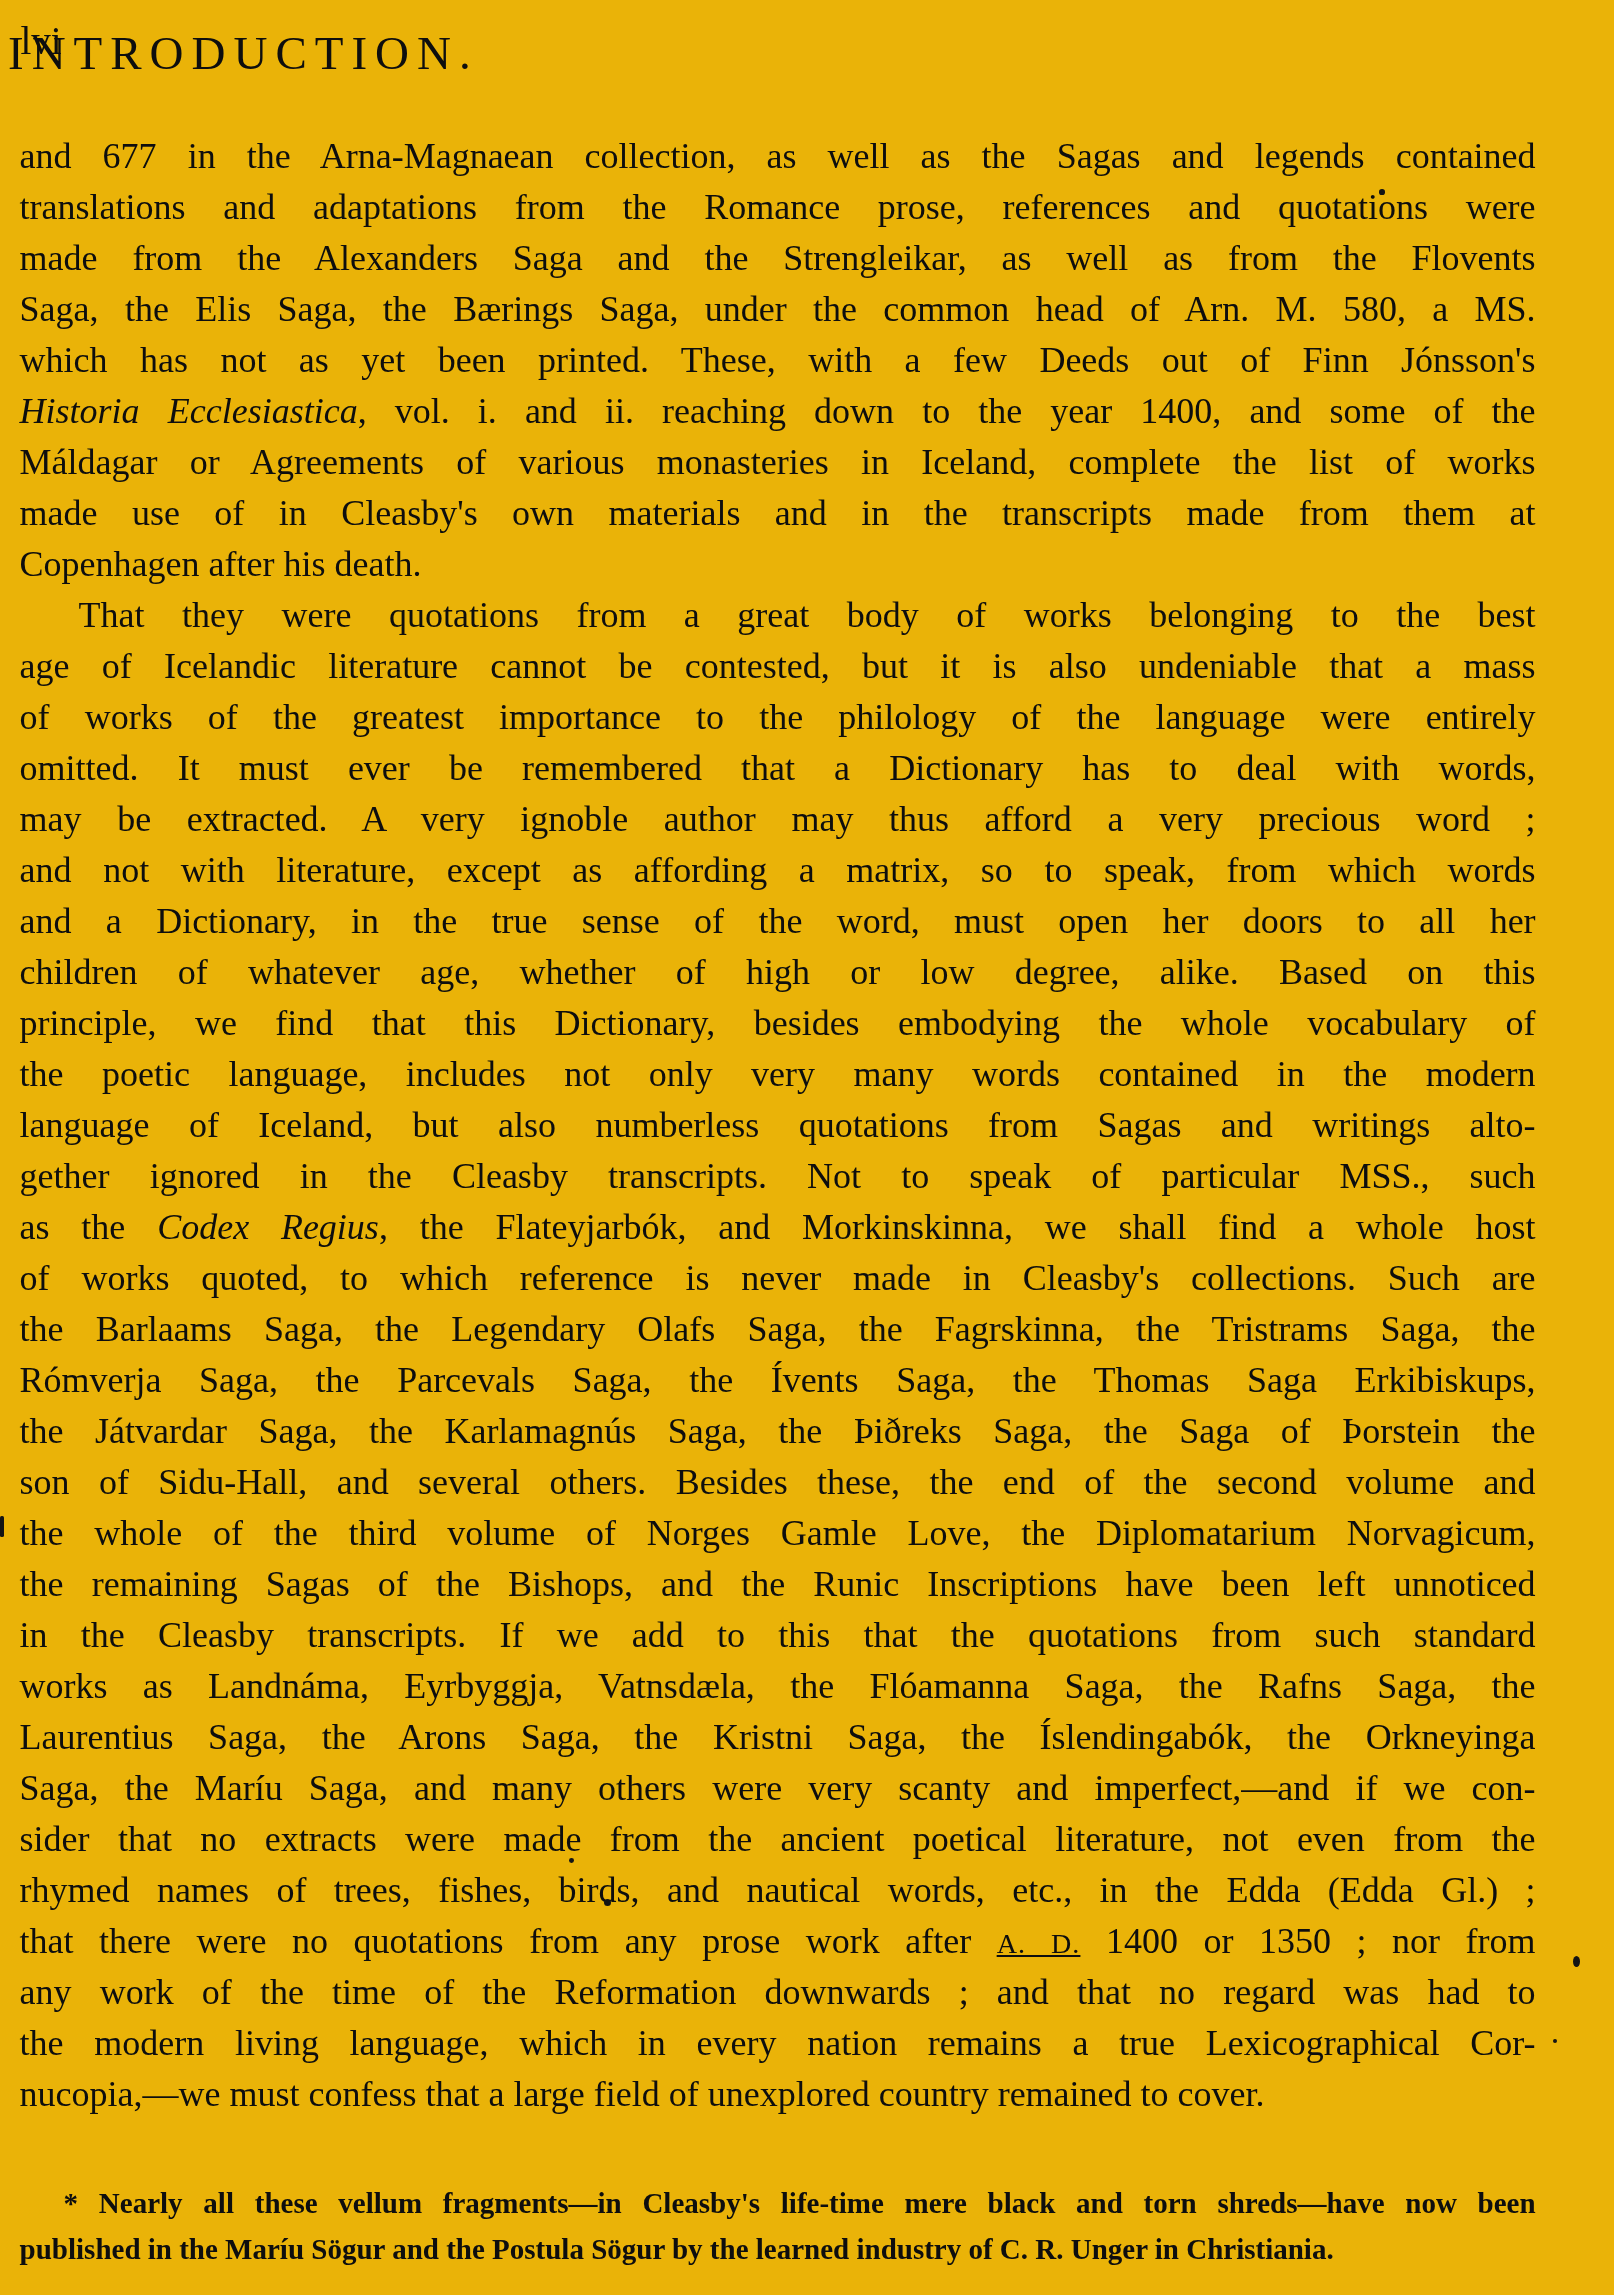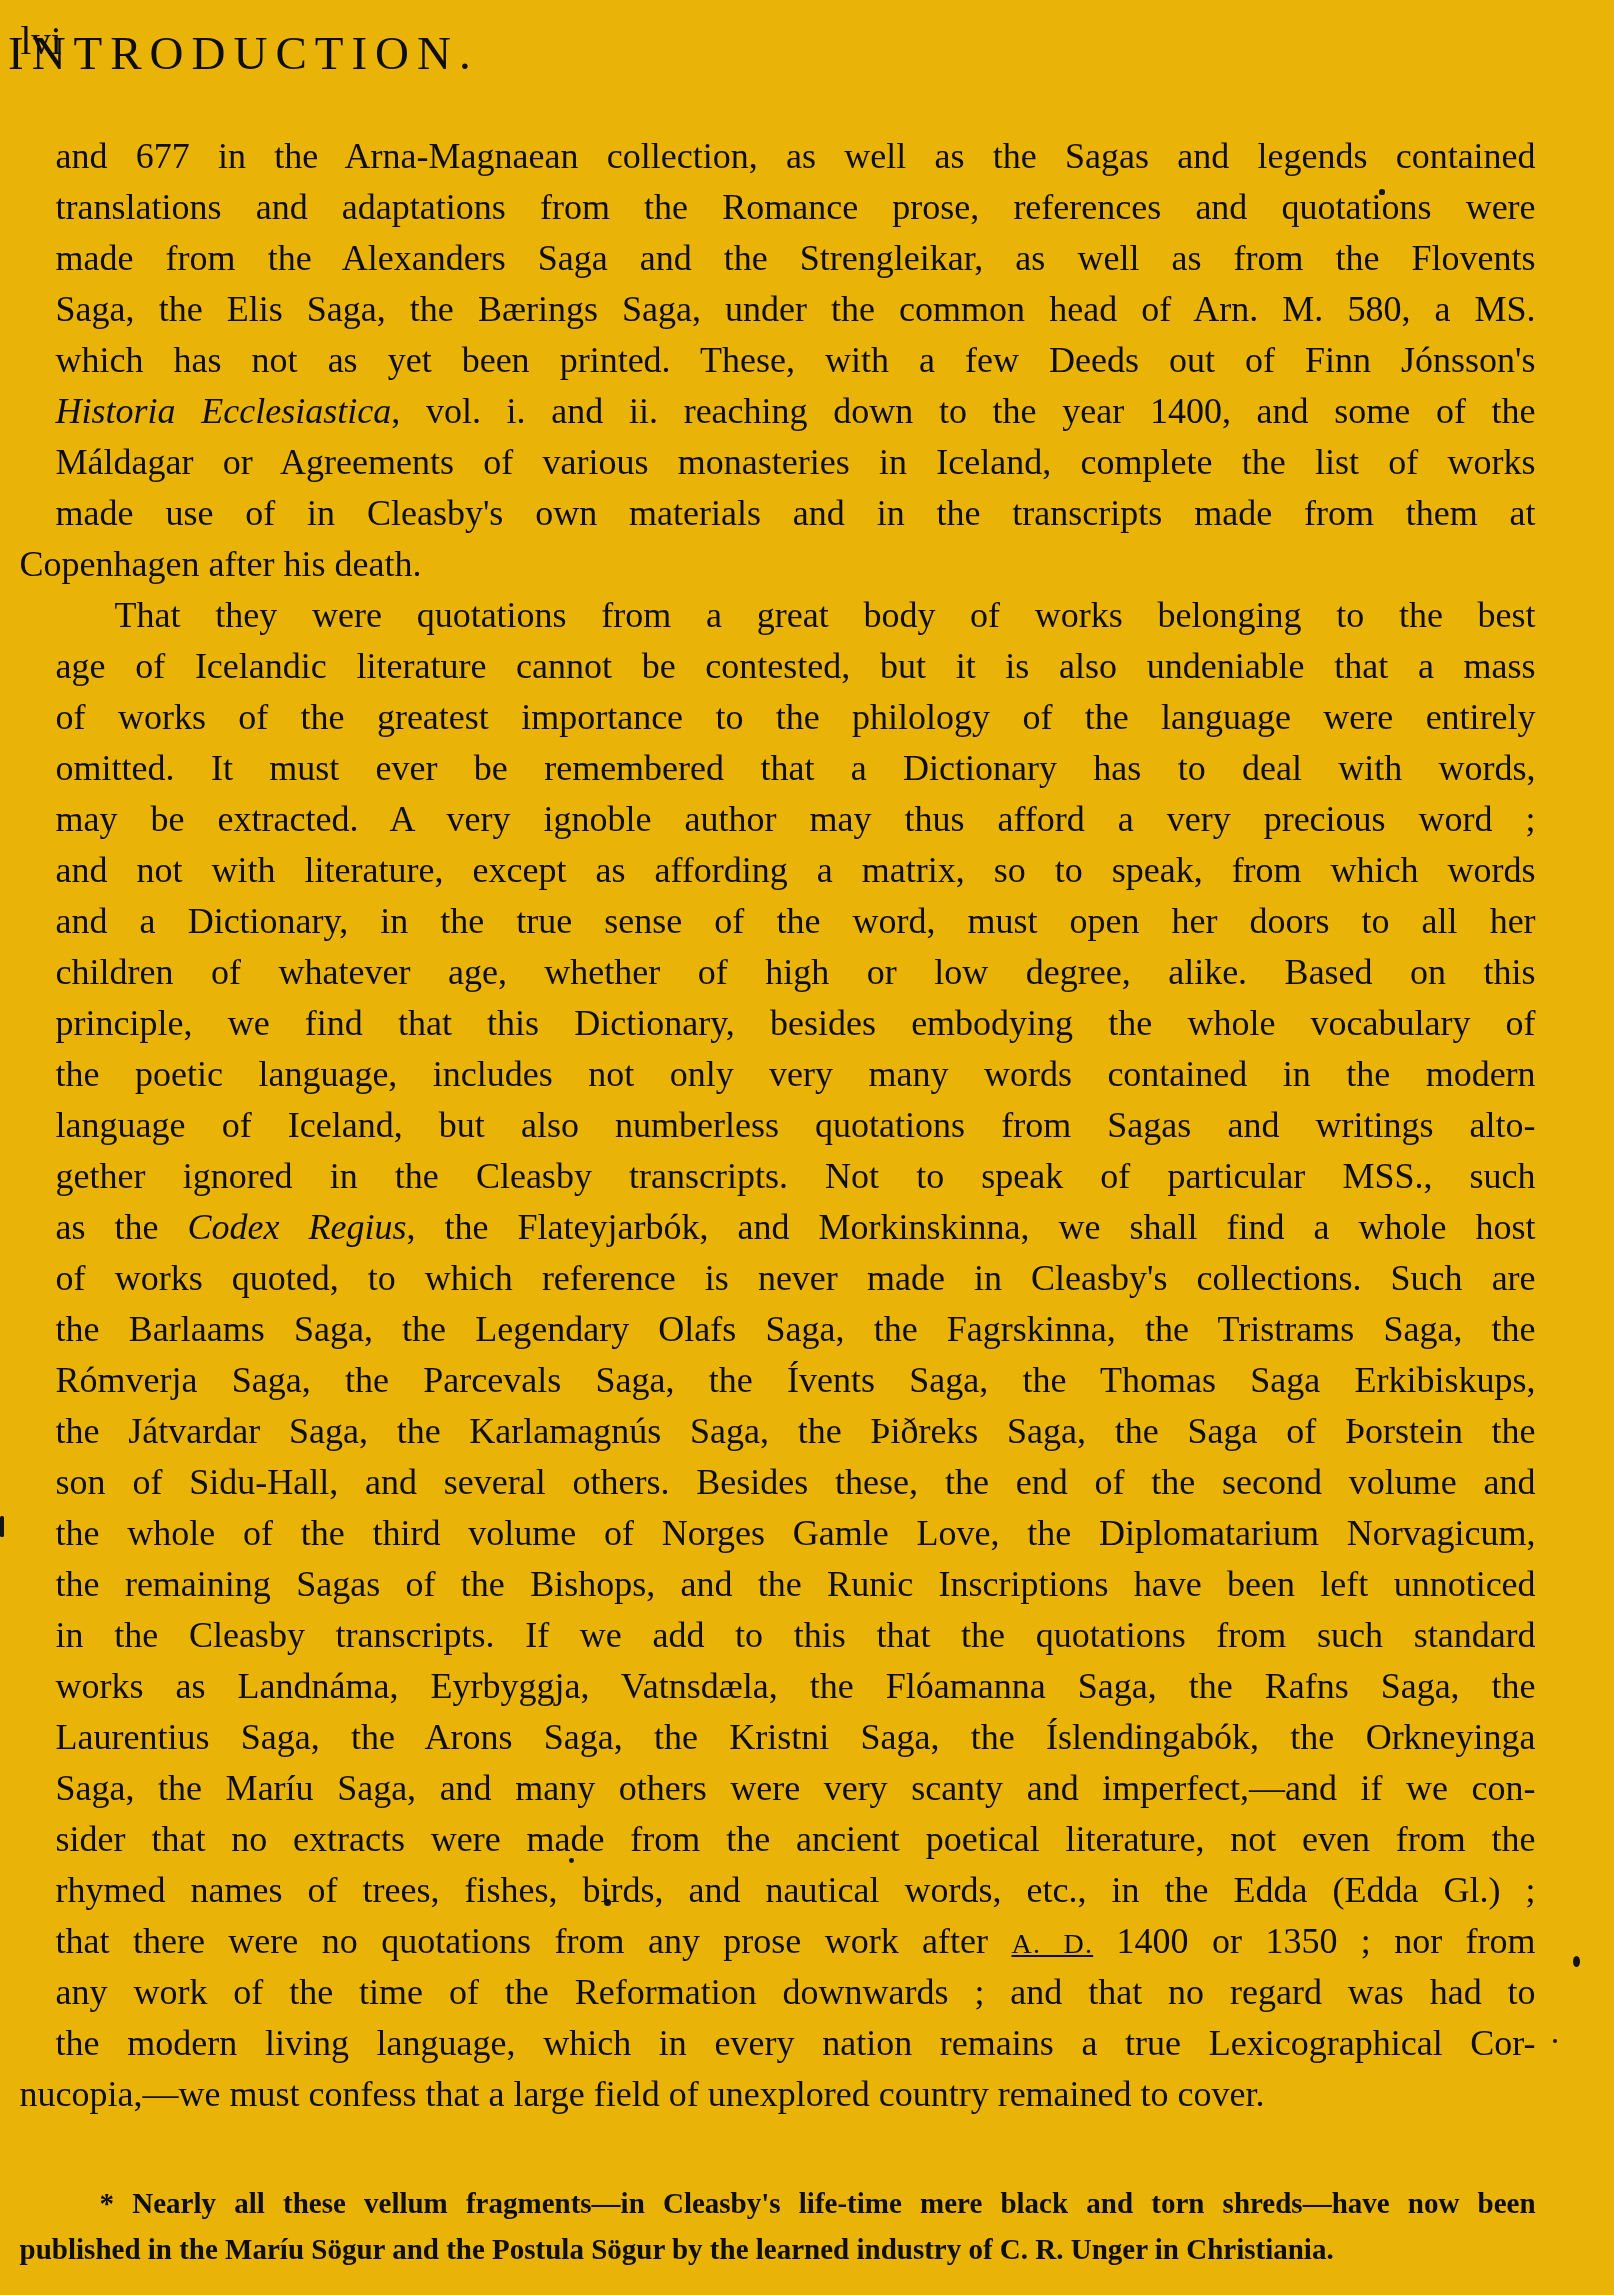--- a/index.html
+++ b/index.html
@@ -48,21 +48,20 @@
   .tline {
     height: 51px;
     line-height: 51px;
     white-space: nowrap;
     text-align: left;
   }
   .tline.just {
     text-align: justify;
     text-align-last: justify;
     text-justify: inter-word;
-    margin-left: 36px;
   }
   .tline.indent { padding-left: 59px; }
   .it { font-style: italic; }
   .sc { font-size: 0.78em; letter-spacing: 0.04em; text-decoration: underline; }
   
   .footnote {
     position: absolute;
     left: 19.6px;
     top: 2180px;
     width: 1516px;

